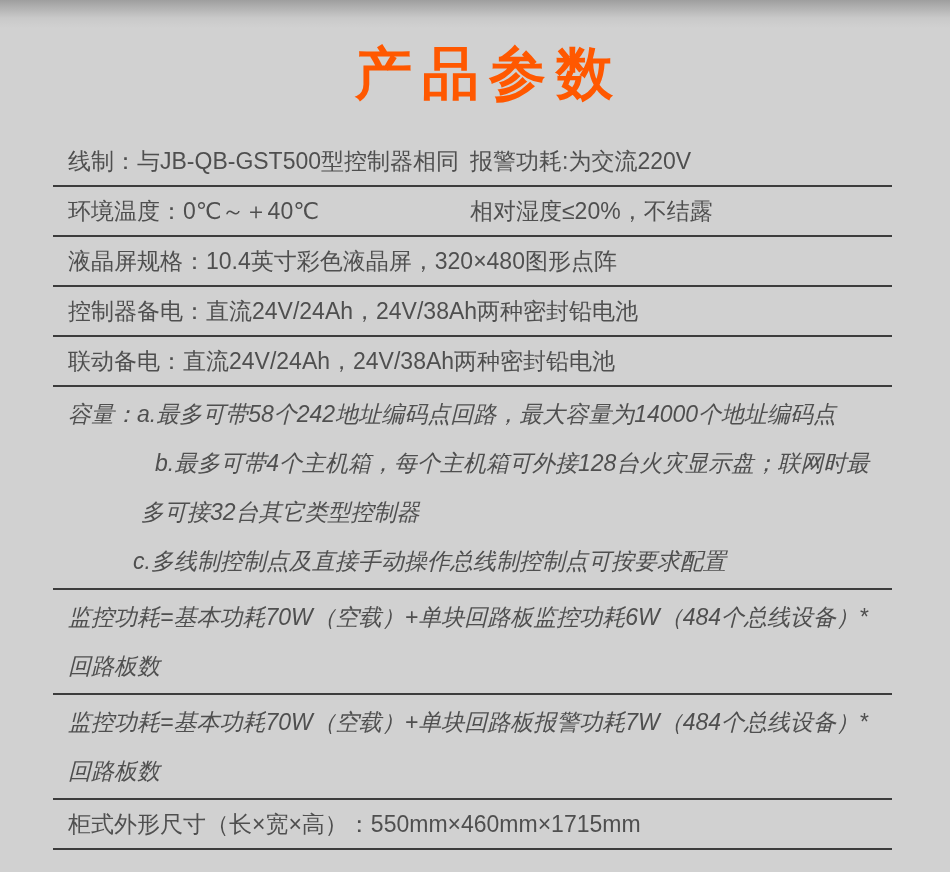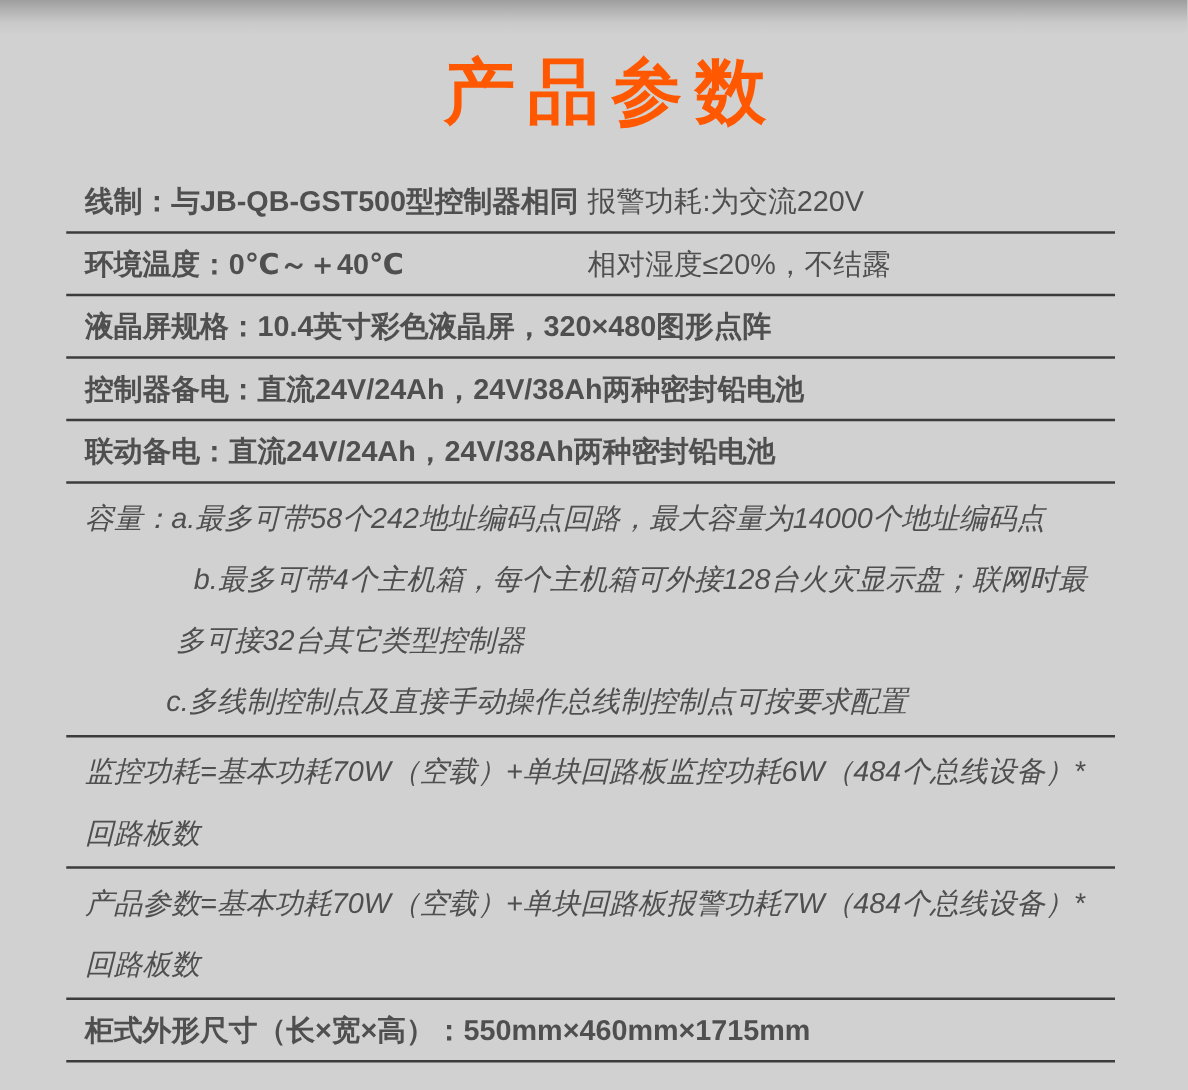--- a/index.html
+++ b/index.html
@@ -41,21 +41,21 @@
     font-size: 23px;
   }
   .row {
     border-bottom: 2px solid #3c3c3c;
     position: relative;
   }
   .row.single, .row.two-col {
     padding: 13px 0 12px 0;
     line-height: 23px;
   }
-  .cell-left { padding-left: 15px; display: inline-block; font-weight: bold; }
+  .cell-left { padding-left: 15px; display: inline-block; }
   .cell-right {
     position: absolute;
     left: 417px;
     top: 13px;
     display: inline-block;
   }
   .row.multi { padding: 3px 0 2px 0; }
   .row.multi .line {
     line-height: 49px;
     padding-left: 15px;
@@ -103,21 +103,21 @@
     <div class="line indent-cont">多可接32台其它类型控制器</div>
     <div class="line indent-c">c.多线制控制点及直接手动操作总线制控制点可按要求配置</div>
   </div>
 
   <div class="row multi">
     <div class="line">监控功耗=基本功耗70W（空载）+单块回路板监控功耗6W（484个总线设备）*</div>
     <div class="line">回路板数</div>
   </div>
 
   <div class="row multi">
-    <div class="line">产品参数=基本功耗70W（空载）+单块回路板报警功耗7W（484个总线设备）*</div>
+    <div class="line">监控功耗=基本功耗70W（空载）+单块回路板报警功耗7W（484个总线设备）*</div>
     <div class="line">回路板数</div>
   </div>
 
   <div class="row single">
     <span class="cell-left">柜式外形尺寸（长×宽×高）：550mm×460mm×1715mm</span>
   </div>
 
 </div>
 
 </body></html>

